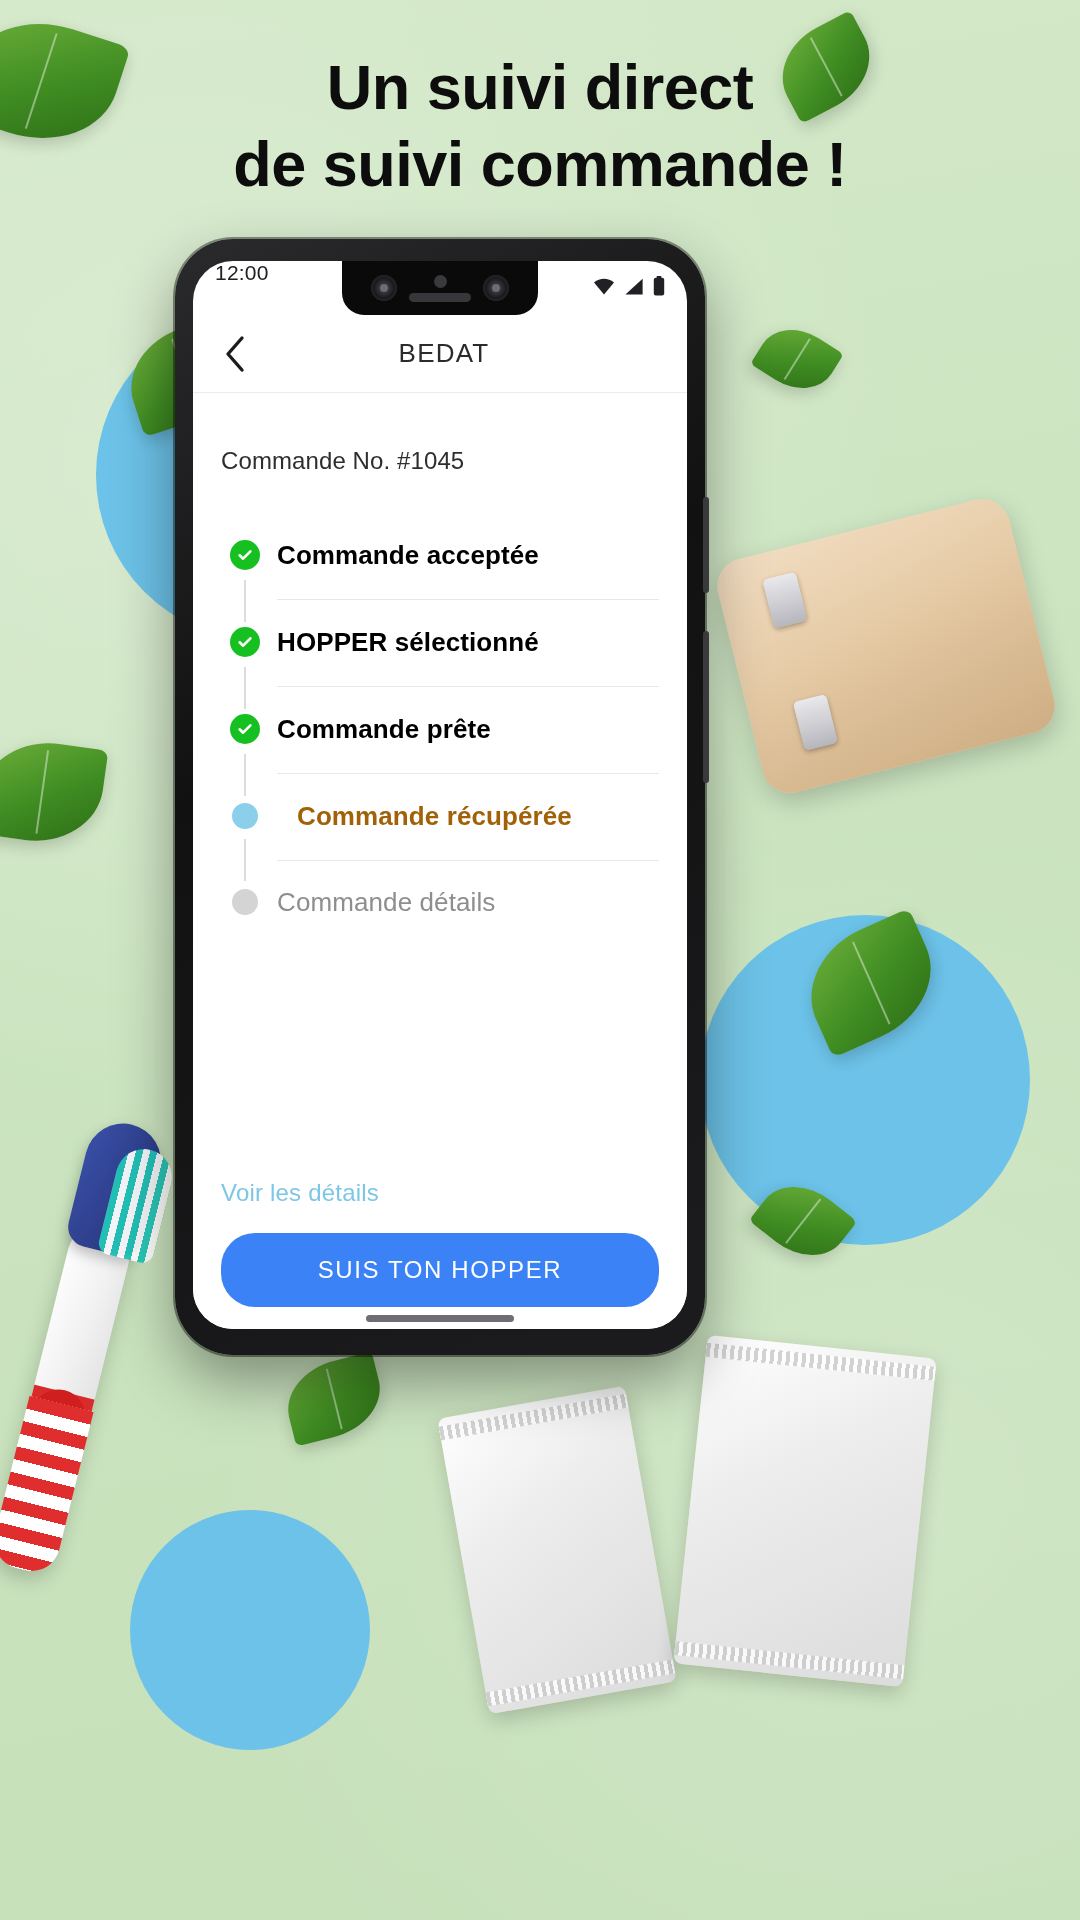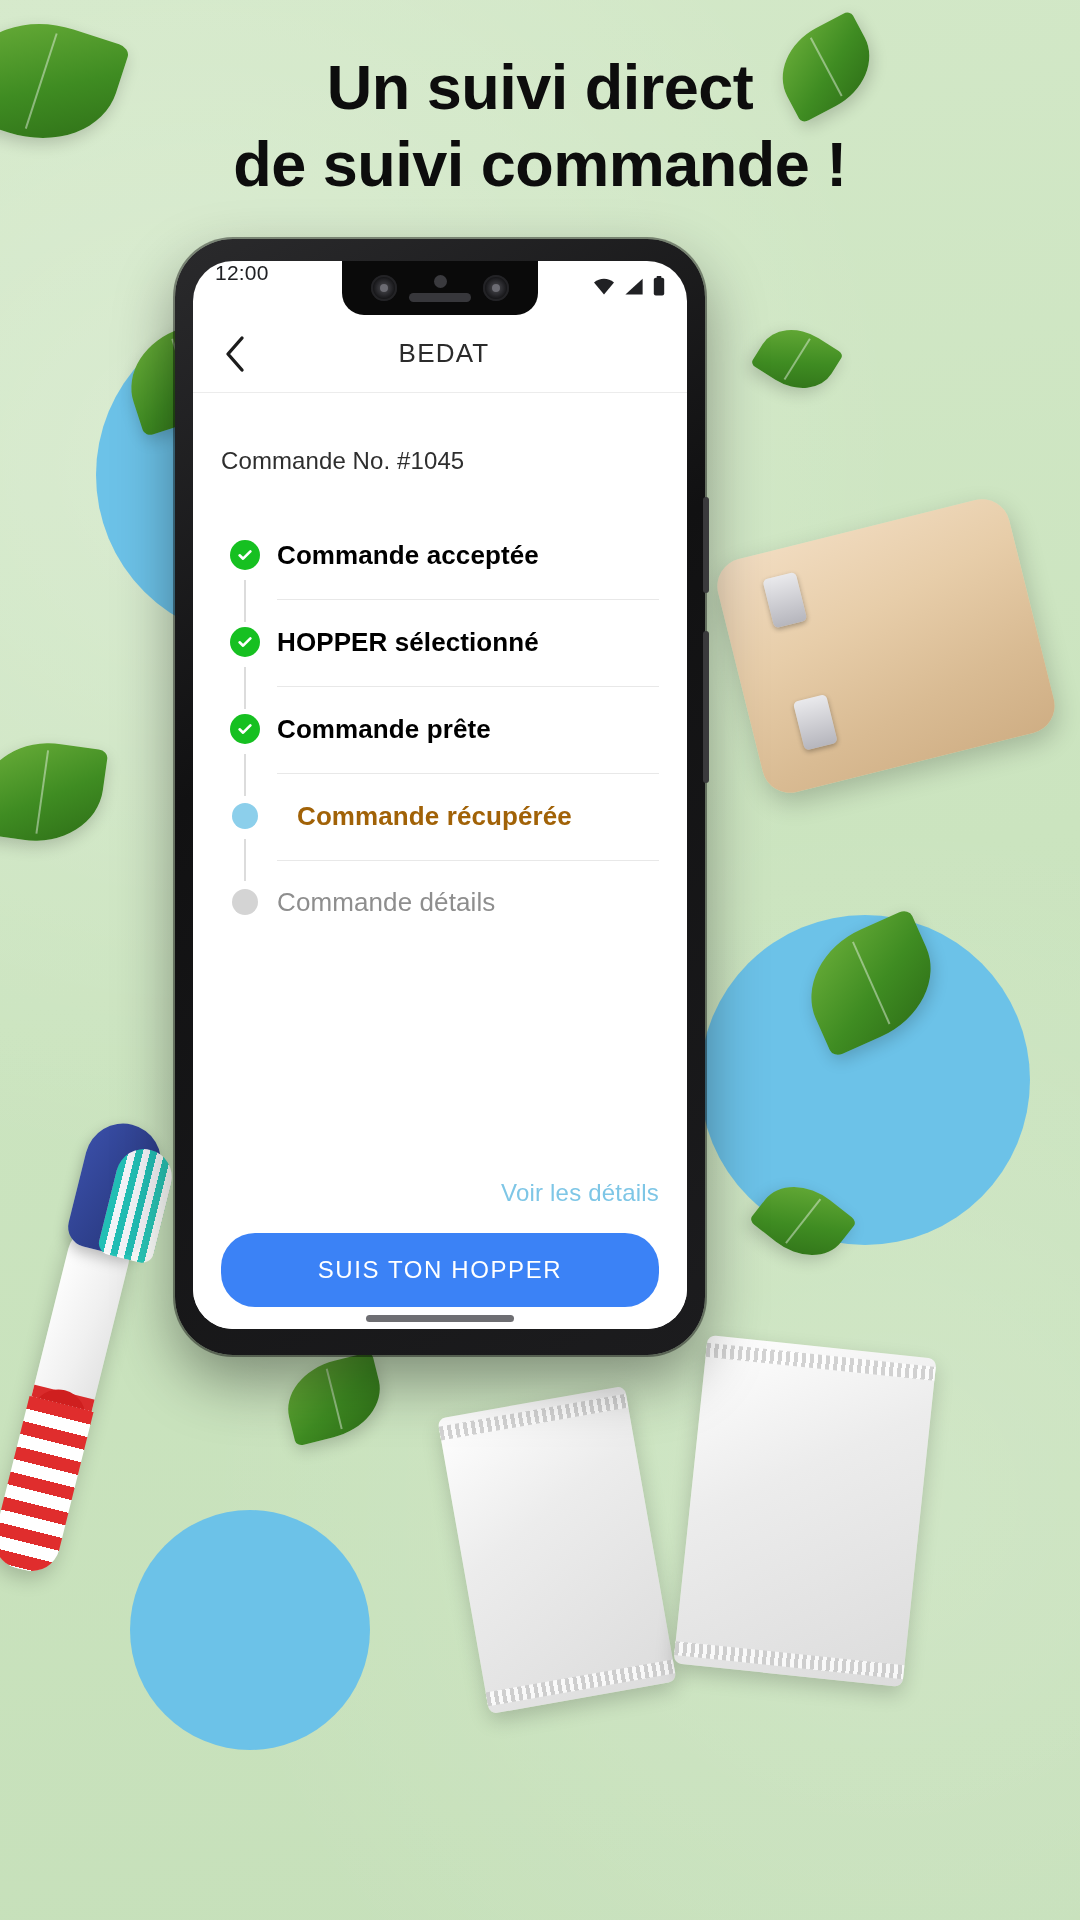--- a/index.html
+++ b/index.html
@@ -349,21 +349,21 @@
     height: 1px;
     background: #e8e8e8;
   }
 
   
   #bottom-actions {
     margin-top: auto;
     padding-bottom: 22px;
   }
   #details-link {
-    text-align: right;
+    text-align: left;
     font-size: 24px;
     color: #7ec6e6;
     padding: 18px 0 26px 0;
     cursor: pointer;
     letter-spacing: .2px;
   }
   #cta-button {
     display: block;
     width: 100%;
     background: #3b82f6;

